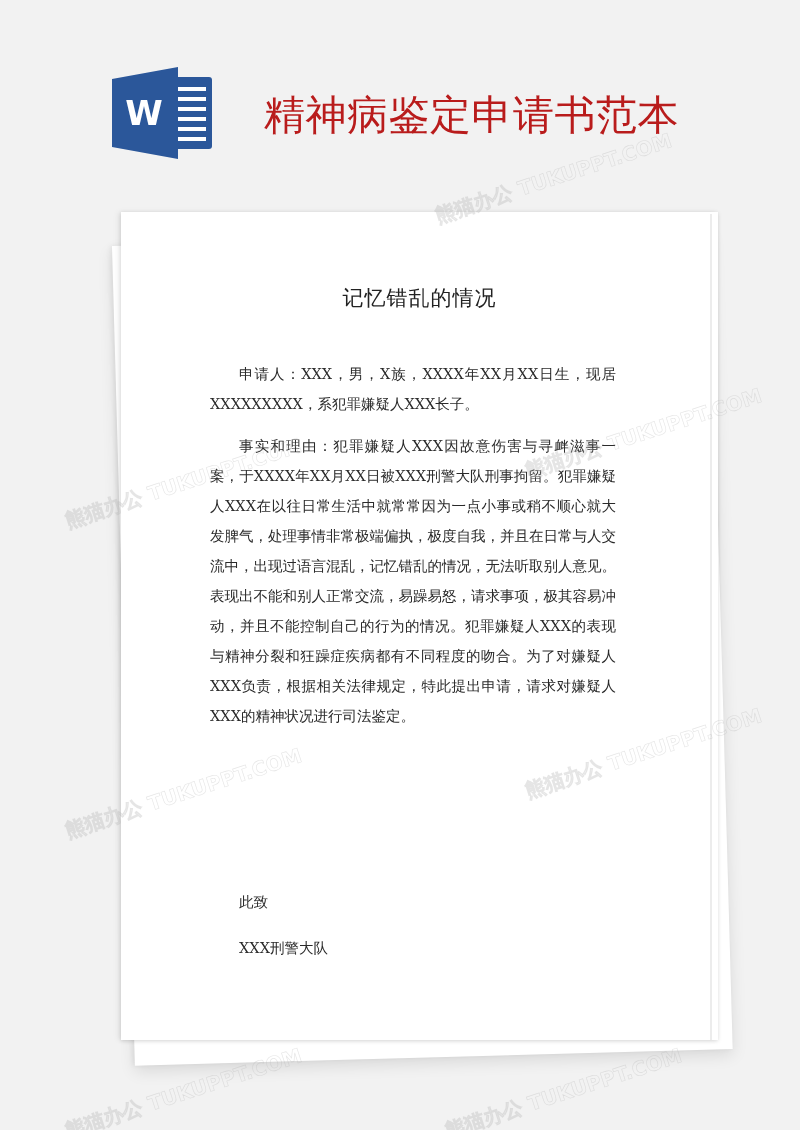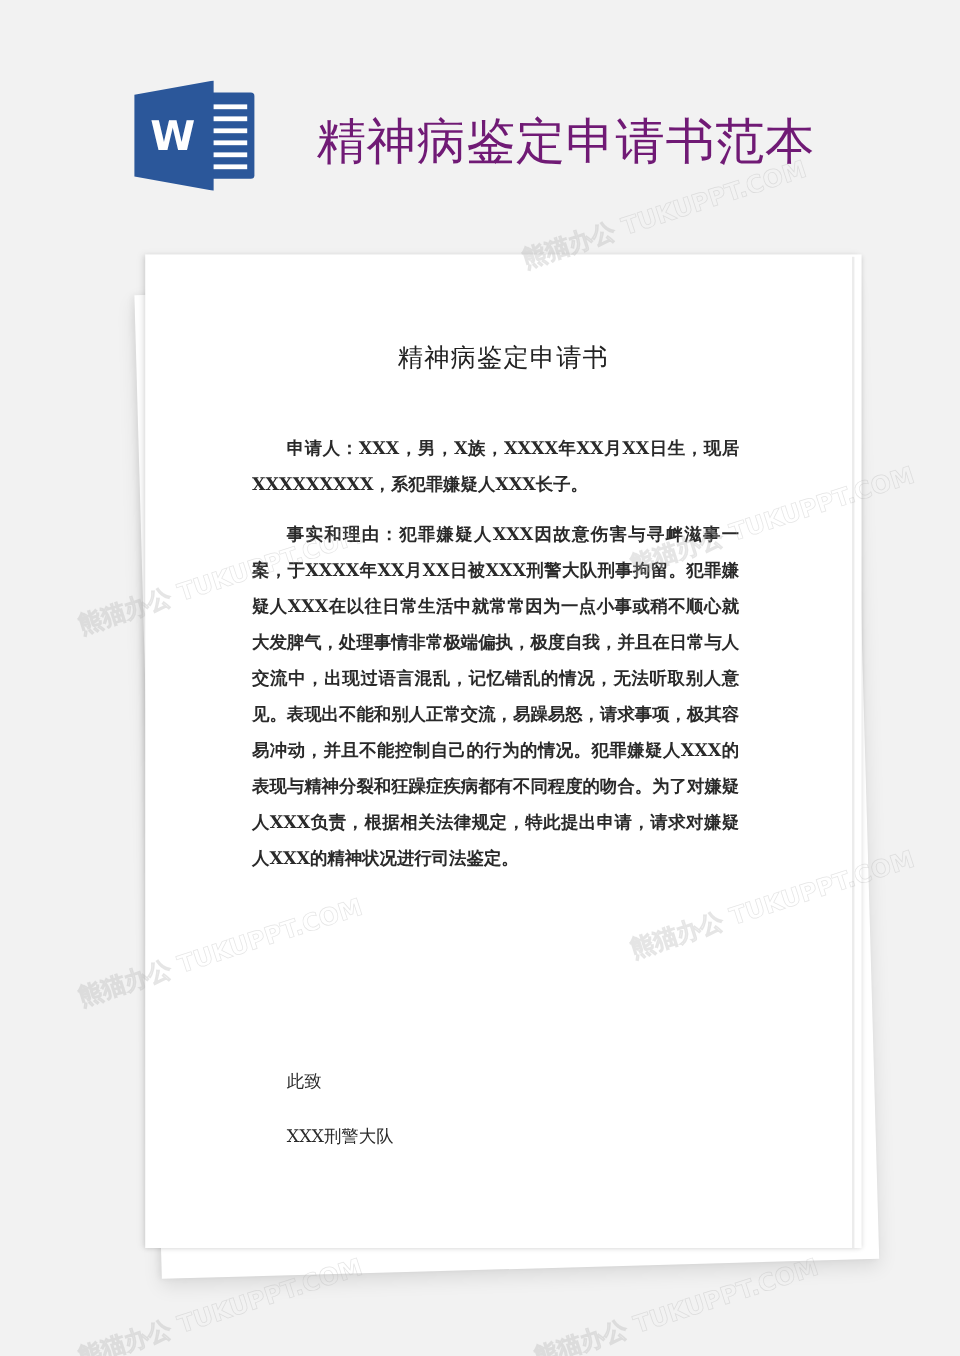--- a/index.html
+++ b/index.html
@@ -7,22 +7,22 @@
       width: 800px; height: 1130px; overflow: hidden;
       background: #f2f2f2;
       position: relative;
       font-family: "DejaVu Serif", "Liberation Serif", serif;
     }
     .banner-icon {
       position: absolute; left: 110px; top: 67px; width: 104px; height: 92px;
     }
     .banner-title {
       position: absolute; left: 264px; top: 88px;
-      font-family: Liberation Sans, sans-serif;
-      font-size: 41px; line-height: 60px; color: #701a75;
+      font-family: Liberation Mono, monospace;
+      font-size: 41px; line-height: 60px; color: #b91c1c;
       letter-spacing: 0.5px; white-space: nowrap;
     }
     .back-page {
       position: absolute; left: 112px; top: 246px; width: 598px; height: 820px;
       background: #ffffff;
       transform: rotate(-1.6deg); transform-origin: 0 0;
       box-shadow: 0 6px 16px rgba(0,0,0,0.10), -2px 0 5px rgba(0,0,0,0.06);
     }
     .front-page {
       position: absolute; left: 121px; top: 212px; width: 597px; height: 828px;
@@ -35,21 +35,21 @@
     }
     .doc-title {
       position: absolute; left: 0; right: 0; top: 72px; text-align: center;
       font-size: 21px; color: #222; letter-spacing: 1px;
     }
     .doc-body {
       position: absolute; left: 89px; width: 418px; top: 147px;
       font-size: 14.5px; line-height: 30px; color: #2a2a2a;
       text-align: justify;
     }
-    .doc-body p { margin: 0 12px 12px 0; text-indent: 2em; font-weight: bold; }
+    .doc-body p { margin: 0 12px 12px 0; text-indent: 2em; }
     .closing {
       position: absolute; left: 118px; top: 680px;
       font-size: 14.5px; color: #2a2a2a;
     }
     .closing div { line-height: 20px; }
     .closing .recipient { margin-top: 26px; }
     .watermark {
       position: absolute; font-family: "DejaVu Sans", sans-serif; font-size: 20px;
       font-weight: bold; color: transparent;
       -webkit-text-stroke: 0.6px rgba(180,180,180,0.35);
@@ -71,21 +71,21 @@
       <rect x="56" y="70" width="40" height="4"></rect>
     </g>
     <polygon points="2,12 68,0 68,92 2,80" fill="#2b579a"></polygon>
     <text x="34" y="58" text-anchor="middle" fill="#ffffff" font-family="DejaVu Sans, sans-serif" font-weight="bold" font-size="34">W</text>
   </svg>
 </div>
 <div class="banner-title">精神病鉴定申请书范本</div>
 
 <div class="back-page"></div>
 <div class="front-page">
-  <div class="doc-title">精神病鉴定申请书</div>
+  <div class="doc-title">记忆错乱的情况</div>
   <div class="doc-body">
     <p>申请人：XXX，男，X族，XXXX年XX月XX日生，现居XXXXXXXXX，系犯罪嫌疑人XXX长子。</p>
     <p>事实和理由：犯罪嫌疑人XXX因故意伤害与寻衅滋事一案，于XXXX年XX月XX日被XXX刑警大队刑事拘留。犯罪嫌疑人XXX在以往日常生活中就常常因为一点小事或稍不顺心就大发脾气，处理事情非常极端偏执，极度自我，并且在日常与人交流中，出现过语言混乱，记忆错乱的情况，无法听取别人意见。表现出不能和别人正常交流，易躁易怒，请求事项，极其容易冲动，并且不能控制自己的行为的情况。犯罪嫌疑人XXX的表现与精神分裂和狂躁症疾病都有不同程度的吻合。为了对嫌疑人XXX负责，根据相关法律规定，特此提出申请，请求对嫌疑人XXX的精神状况进行司法鉴定。</p>
   </div>
   <div class="closing">
     <div>此致</div>
     <div class="recipient">XXX刑警大队</div>
   </div>
 </div>
 

